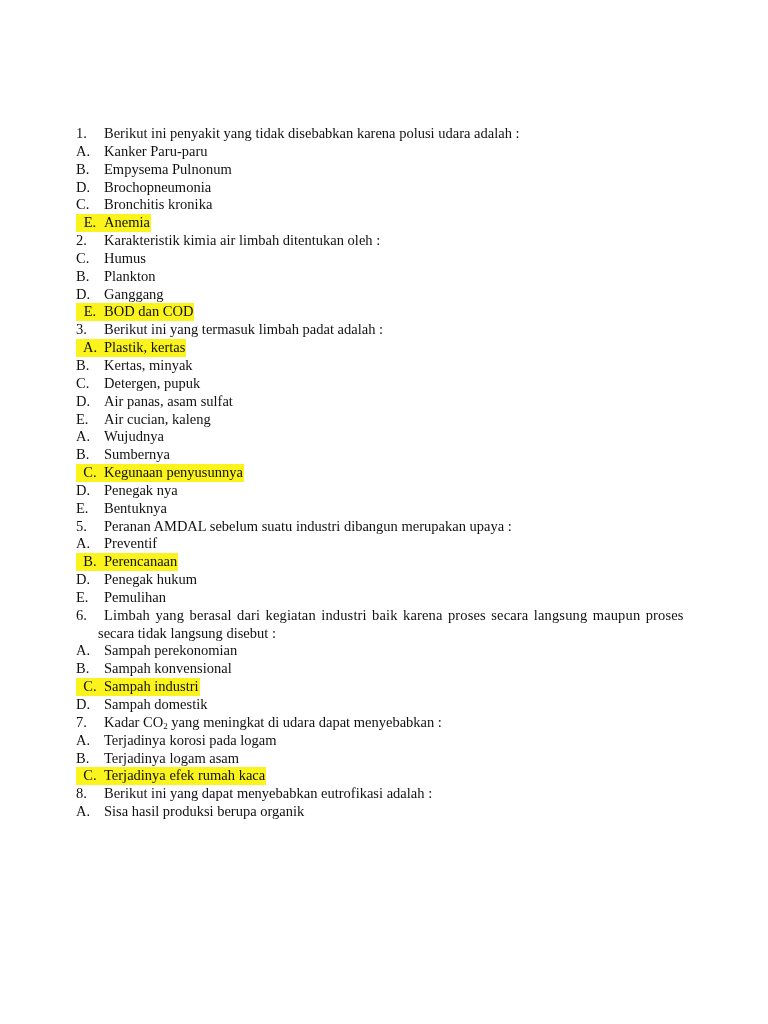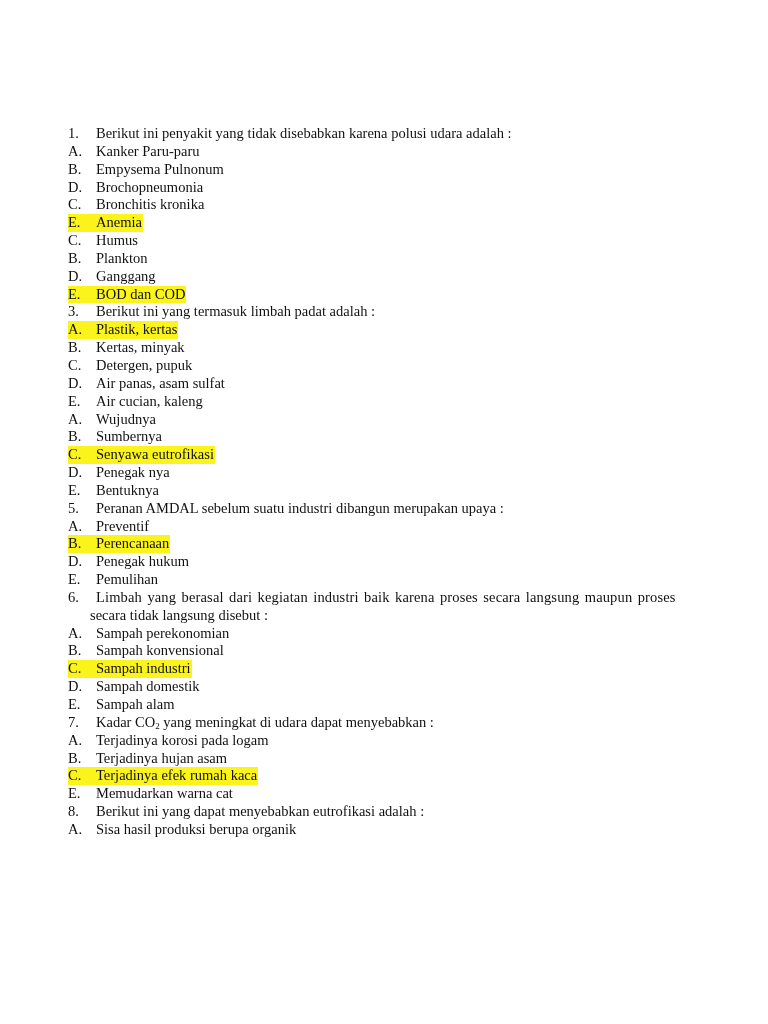--- a/index.html
+++ b/index.html
@@ -16,80 +16,80 @@
       left: 68px;
       top: 125px;
       width: 640px;
     }
     .line {
       font-size: 14.5px;
       height: 17.85px;
       line-height: 17.85px;
       white-space: nowrap;
       position: relative;
+      margin-left: 8px;
     }
     .line .inner {
       display: inline-block;
       padding-right: 1px;
     }
     .line .lbl {
       display: inline-block;
       width: 28px;
     }
-    .hl .inner { background: #fbf41c; }
+    .hl .inner { background: #fbf41c; text-align: center; }
     .cont { padding-left: 22px; }
     .q6 .txt { letter-spacing: 0.15px; word-spacing: 1.6px; }
     sub { font-size: 9px; vertical-align: -2px; line-height: 0; }
   </style>
 </head>
 <body>
 
 <div class="page">
 
   <div class="line"><span class="inner"><span class="lbl">1.</span><span class="txt">Berikut ini penyakit yang tidak disebabkan karena polusi udara adalah :</span></span></div>
   <div class="line"><span class="inner"><span class="lbl">A.</span><span>Kanker Paru-paru</span></span></div>
   <div class="line"><span class="inner"><span class="lbl">B.</span><span>Empysema Pulnonum</span></span></div>
   <div class="line"><span class="inner"><span class="lbl">D.</span><span>Brochopneumonia</span></span></div>
   <div class="line"><span class="inner"><span class="lbl">C.</span><span>Bronchitis kronika</span></span></div>
   <div class="line hl"><span class="inner"><span class="lbl">E.</span><span>Anemia</span></span></div>
 
+  <div class="line"><span class="inner"><span class="lbl">2.</span><span>Karakteristik kimia air limbah ditentukan oleh :</span></span></div>
   <div class="line"><span class="inner"><span class="lbl">C.</span><span>Humus</span></span></div>
   <div class="line"><span class="inner"><span class="lbl">B.</span><span>Plankton</span></span></div>
   <div class="line"><span class="inner"><span class="lbl">D.</span><span>Ganggang</span></span></div>
   <div class="line hl"><span class="inner"><span class="lbl">E.</span><span>BOD dan COD</span></span></div>
 
   <div class="line"><span class="inner"><span class="lbl">3.</span><span>Berikut ini yang termasuk limbah padat adalah :</span></span></div>
   <div class="line hl"><span class="inner"><span class="lbl">A.</span><span>Plastik, kertas</span></span></div>
   <div class="line"><span class="inner"><span class="lbl">B.</span><span>Kertas, minyak</span></span></div>
   <div class="line"><span class="inner"><span class="lbl">C.</span><span>Detergen, pupuk</span></span></div>
   <div class="line"><span class="inner"><span class="lbl">D.</span><span>Air panas, asam sulfat</span></span></div>
   <div class="line"><span class="inner"><span class="lbl">E.</span><span>Air cucian, kaleng</span></span></div>
 
   <div class="line"><span class="inner"><span class="lbl">A.</span><span>Wujudnya</span></span></div>
   <div class="line"><span class="inner"><span class="lbl">B.</span><span>Sumbernya</span></span></div>
-  <div class="line hl"><span class="inner"><span class="lbl">C.</span><span>Senyawa eutrofikasi</span></span></div>
+  <div class="line hl"><span class="inner"><span class="lbl">C.</span><span>Kegunaan penyusunnya</span></span></div>
   <div class="line"><span class="inner"><span class="lbl">D.</span><span>Penegak nya</span></span></div>
   <div class="line"><span class="inner"><span class="lbl">E.</span><span>Bentuknya</span></span></div>
 
   <div class="line"><span class="inner"><span class="lbl">5.</span><span>Peranan AMDAL sebelum suatu industri dibangun merupakan upaya :</span></span></div>
   <div class="line"><span class="inner"><span class="lbl">A.</span><span>Preventif</span></span></div>
   <div class="line hl"><span class="inner"><span class="lbl">B.</span><span>Perencanaan</span></span></div>
   <div class="line"><span class="inner"><span class="lbl">D.</span><span>Penegak hukum</span></span></div>
   <div class="line"><span class="inner"><span class="lbl">E.</span><span>Pemulihan</span></span></div>
 
   <div class="line q6"><span class="inner"><span class="lbl">6.</span><span class="txt">Limbah yang berasal dari kegiatan industri baik karena proses secara langsung maupun proses</span></span></div>
   <div class="line cont"><span class="inner"><span>secara tidak langsung disebut :</span></span></div>
   <div class="line"><span class="inner"><span class="lbl">A.</span><span>Sampah perekonomian</span></span></div>
   <div class="line"><span class="inner"><span class="lbl">B.</span><span>Sampah konvensional</span></span></div>
   <div class="line hl"><span class="inner"><span class="lbl">C.</span><span>Sampah industri</span></span></div>
   <div class="line"><span class="inner"><span class="lbl">D.</span><span>Sampah domestik</span></span></div>
-  <div class="line"><span class="inner"><span class="lbl">E.</span><span>Sampah alam</span></span></div>
 
   <div class="line"><span class="inner"><span class="lbl">7.</span><span><span>Kadar CO</span><sub>2</sub><span> yang meningkat di udara dapat menyebabkan :</span></span></span></div>
   <div class="line"><span class="inner"><span class="lbl">A.</span><span>Terjadinya korosi pada logam</span></span></div>
-  <div class="line"><span class="inner"><span class="lbl">B.</span><span>Terjadinya hujan asam</span></span></div>
+  <div class="line"><span class="inner"><span class="lbl">B.</span><span>Terjadinya logam asam</span></span></div>
   <div class="line hl"><span class="inner"><span class="lbl">C.</span><span>Terjadinya efek rumah kaca</span></span></div>
-  <div class="line"><span class="inner"><span class="lbl">E.</span><span>Memudarkan warna cat</span></span></div>
 
   <div class="line"><span class="inner"><span class="lbl">8.</span><span>Berikut ini yang dapat menyebabkan eutrofikasi adalah :</span></span></div>
   <div class="line"><span class="inner"><span class="lbl">A.</span><span>Sisa hasil produksi berupa organik</span></span></div>
 
 </div>
 
 </body></html>

